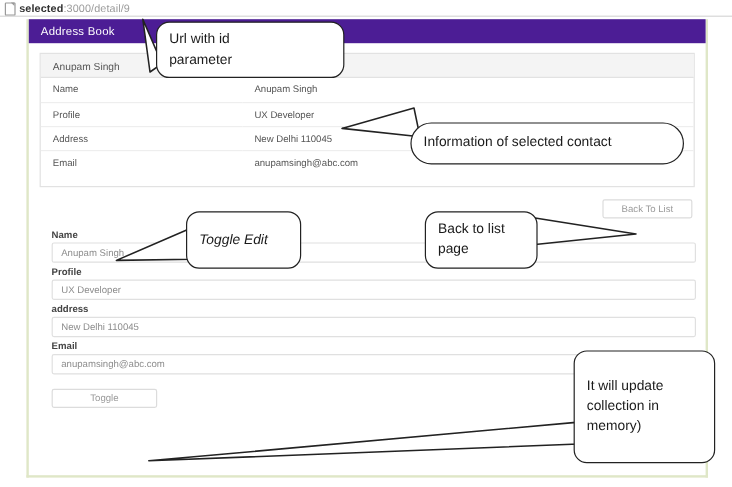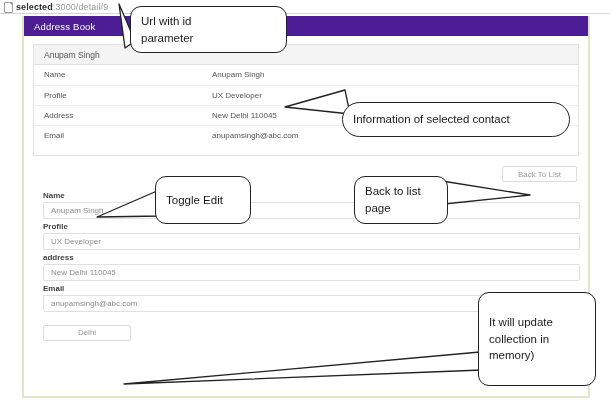--- a/index.html
+++ b/index.html
@@ -156,28 +156,28 @@
         <div class="flabel">Profile</div>
         <div class="finput">UX Developer</div>
 
         <div class="flabel">address</div>
         <div class="finput">New Delhi 110045</div>
 
         <div class="flabel">Email</div>
         <div class="finput">anupamsingh@abc.com</div>
 
         <div class="update-wrap">
-          <div class="btn btn-update">Delhi</div>
+          <div class="btn btn-update">Toggle</div>
         </div>
       </div>
 
     </div>
   </div>
 
-  <div class="callout" style="left:0; top:0; width:300px; height:60px;">
+  <div class="callout" style="left:0; top:12px; width:300px; height:60px;">
     <svg width="300" height="60">
       <polygon points="119,4 135,41 125,48" fill="#ffffff" stroke="#222" stroke-width="1.3" stroke-linejoin="round"></polygon>
     </svg>
     <div class="bubble" style="left:130px; top:6px; width:157px; height:47px;">
       <span>Url with id</span>
       <span>parameter</span>
     </div>
   </div>
 
   <div class="callout" style="left:280px; top:85px; width:310px; height:50px;">
@@ -186,21 +186,21 @@
     </svg>
     <div class="bubble" style="left:62px; top:17px; width:228px; height:35px; border-radius:18px;">
       <span>Information of selected contact</span>
     </div>
   </div>
 
   <div class="callout" style="left:95px; top:173px; width:200px; height:66px;">
     <svg width="200" height="66">
       <polygon points="62,18 2,44 66,43" fill="#ffffff" stroke="#222" stroke-width="1.3" stroke-linejoin="round"></polygon>
     </svg>
-    <div class="bubble" style="left:60px; top:3px; width:96px; height:48px;">
+    <div class="bubble" style="left:60px; top:3px; width:96px; height:48px;font-style:italic;">
       <span>Toggle Edit</span>
     </div>
   </div>
 
   <div class="callout" style="left:352px; top:173px; width:190px; height:66px;">
     <svg width="190" height="66">
       <polygon points="90,8 178,22 92,31" fill="#ffffff" stroke="#222" stroke-width="1.3" stroke-linejoin="round"></polygon>
     </svg>
     <div class="bubble" style="left:2px; top:3px; width:94px; height:48px;">
       <span>Back to list</span>

